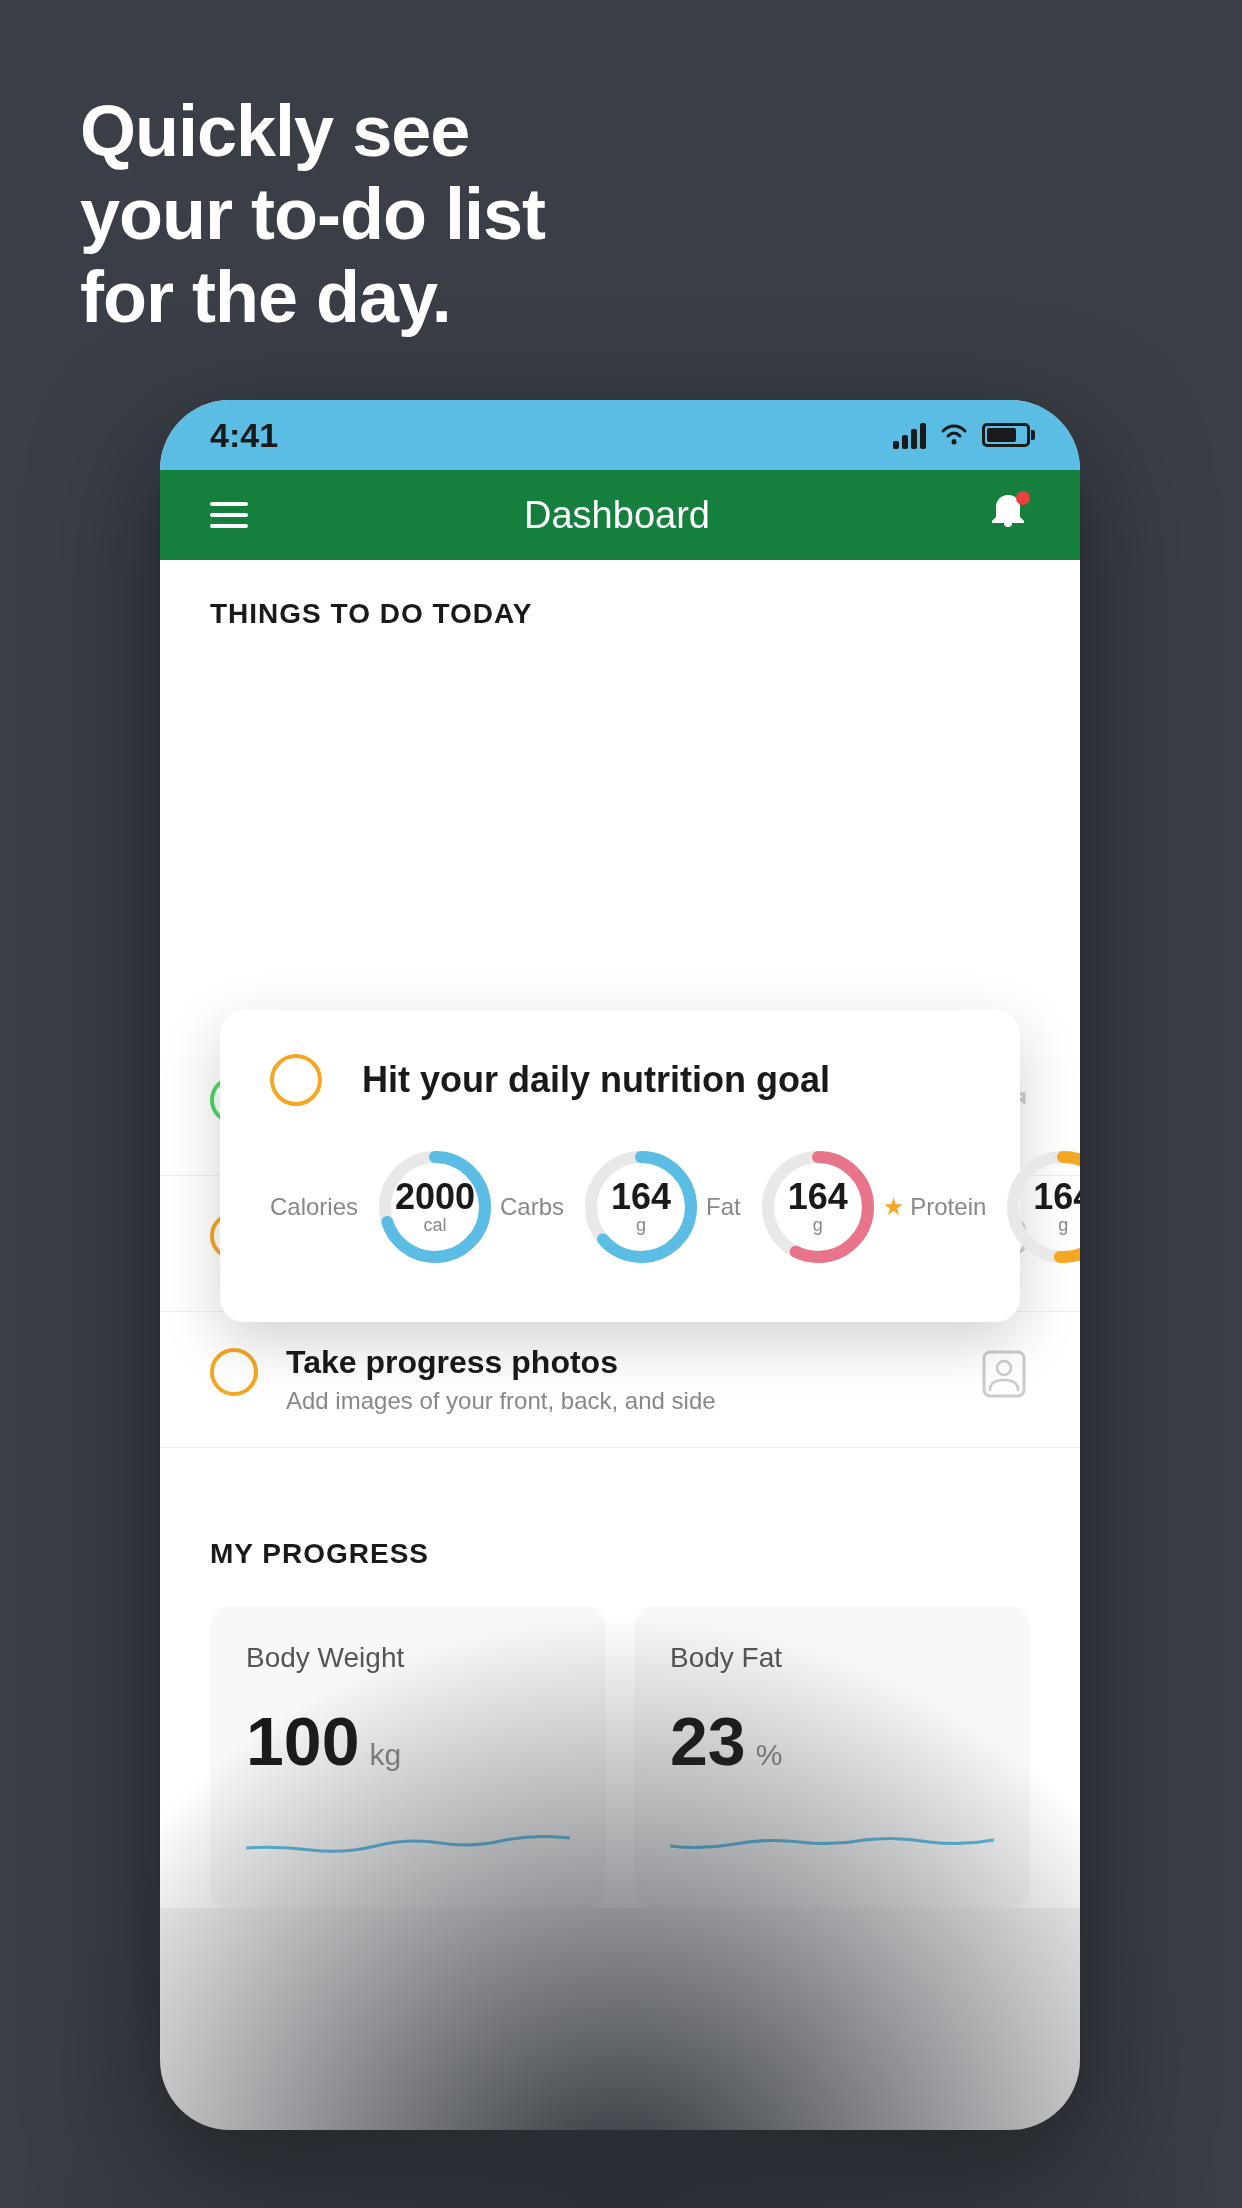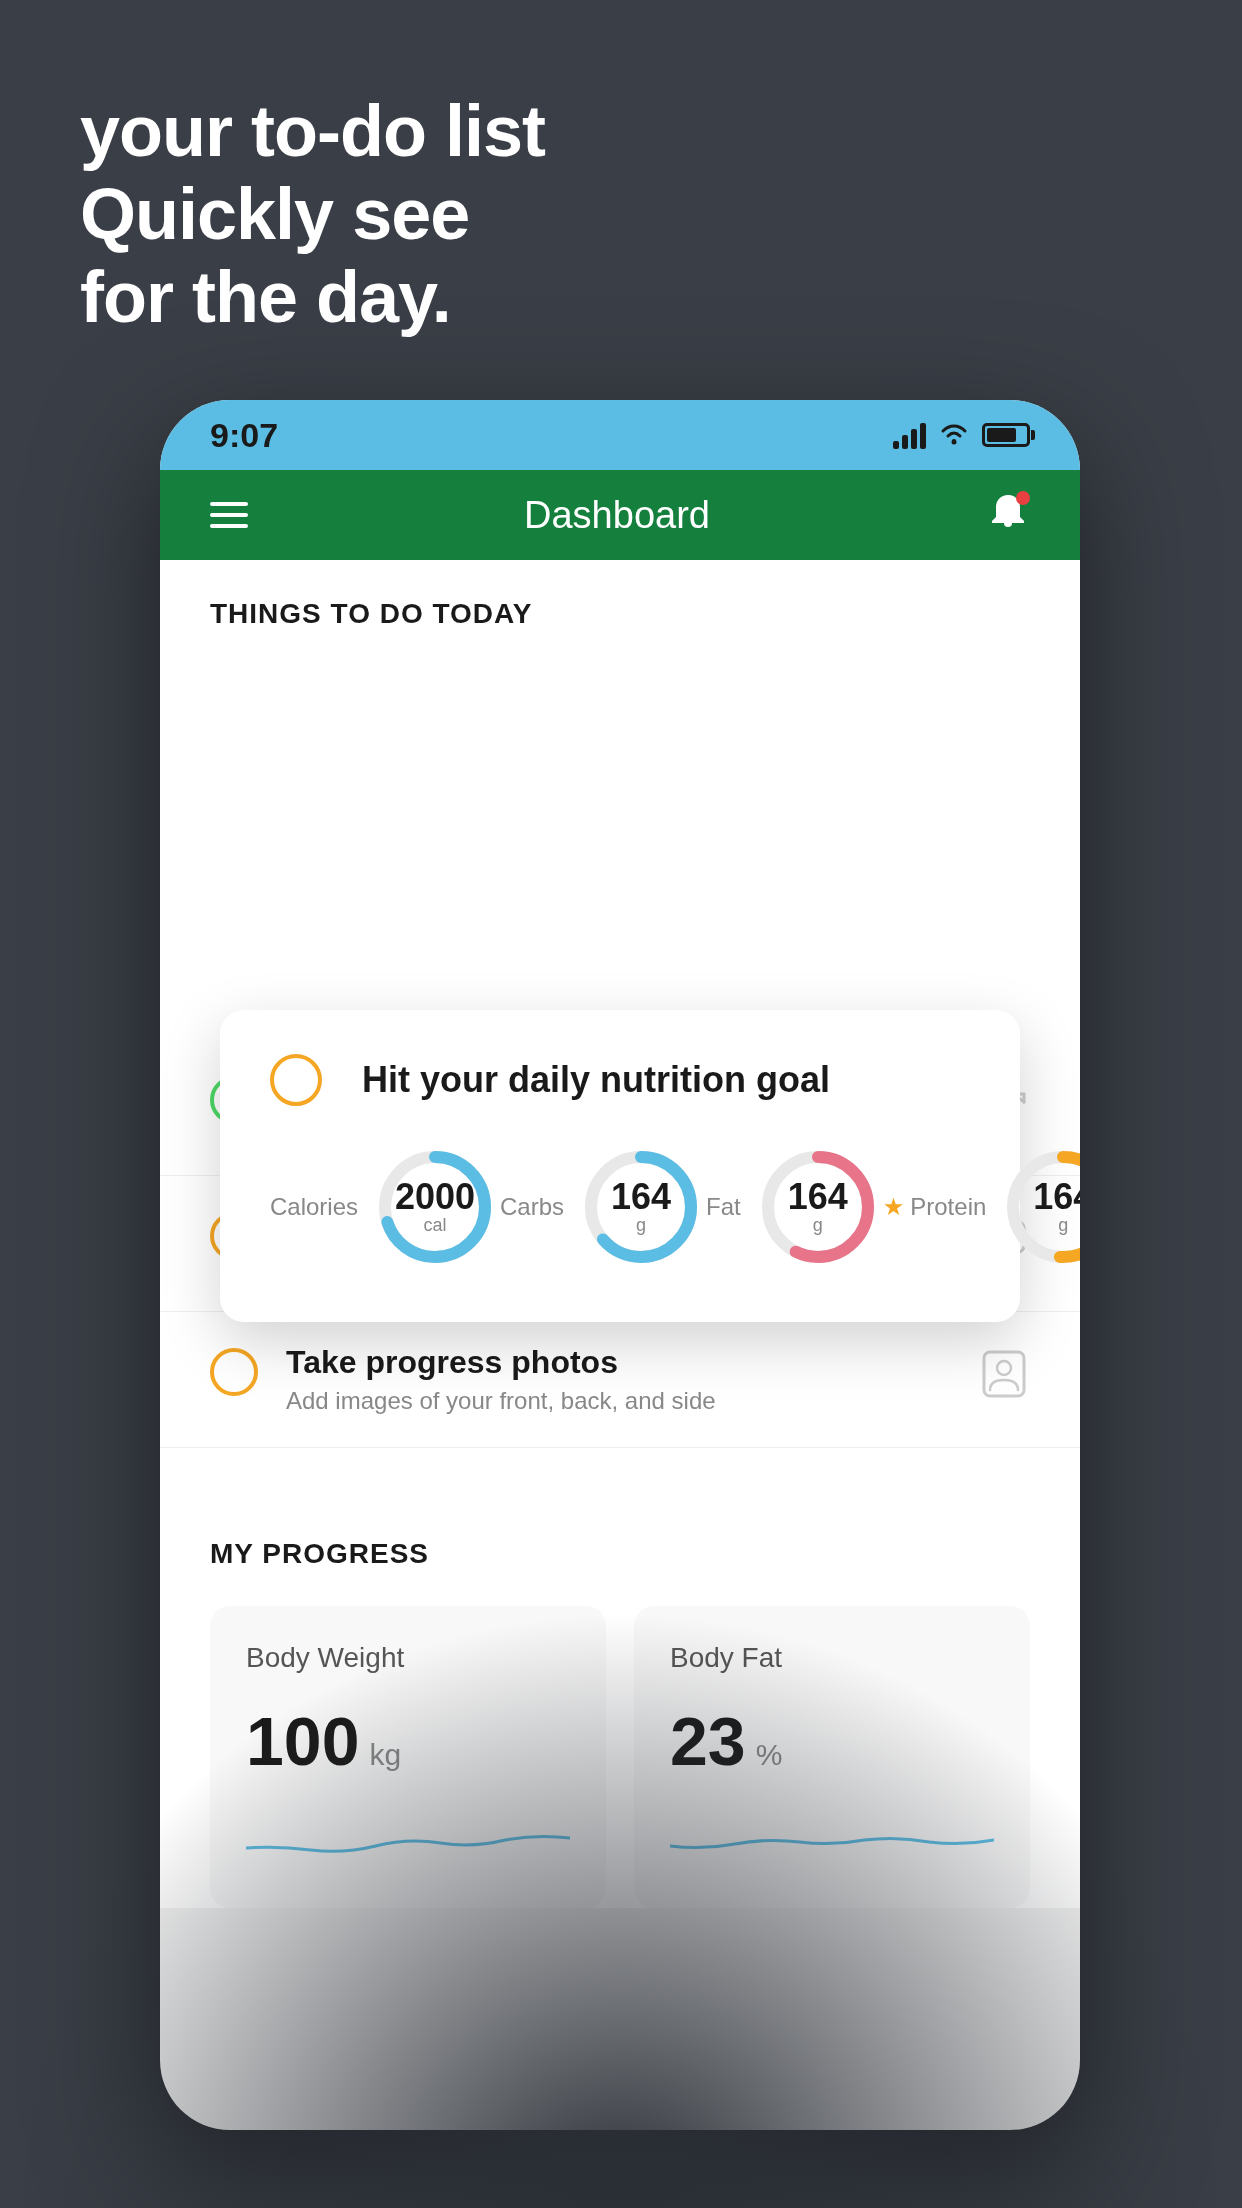--- a/index.html
+++ b/index.html
@@ -373,29 +373,29 @@
       width: 100%;
       height: 60px;
     }
   </style>
 </head>
 <body>
 
 <div style="width:1242px;height:2208px;background:#3a3f47;position:absolute;top:0;left:0;"></div>
 
 <div class="headline">
+  <div>Quickly see</div>
   <div>your to-do list</div>
-  <div>Quickly see</div>
   <div>for the day.</div>
 </div>
 
 <div class="phone-frame">
 
   <div class="status-bar">
-    <span class="status-time">9:07</span>
+    <span class="status-time">4:41</span>
     <div class="status-icons">
 
       <div class="signal-bars">
         <div class="signal-bar" style="height:8px;"></div>
         <div class="signal-bar" style="height:14px;"></div>
         <div class="signal-bar" style="height:20px;"></div>
         <div class="signal-bar" style="height:26px;"></div>
       </div>
 
       <svg width="32" height="24" viewBox="0 0 32 24">

